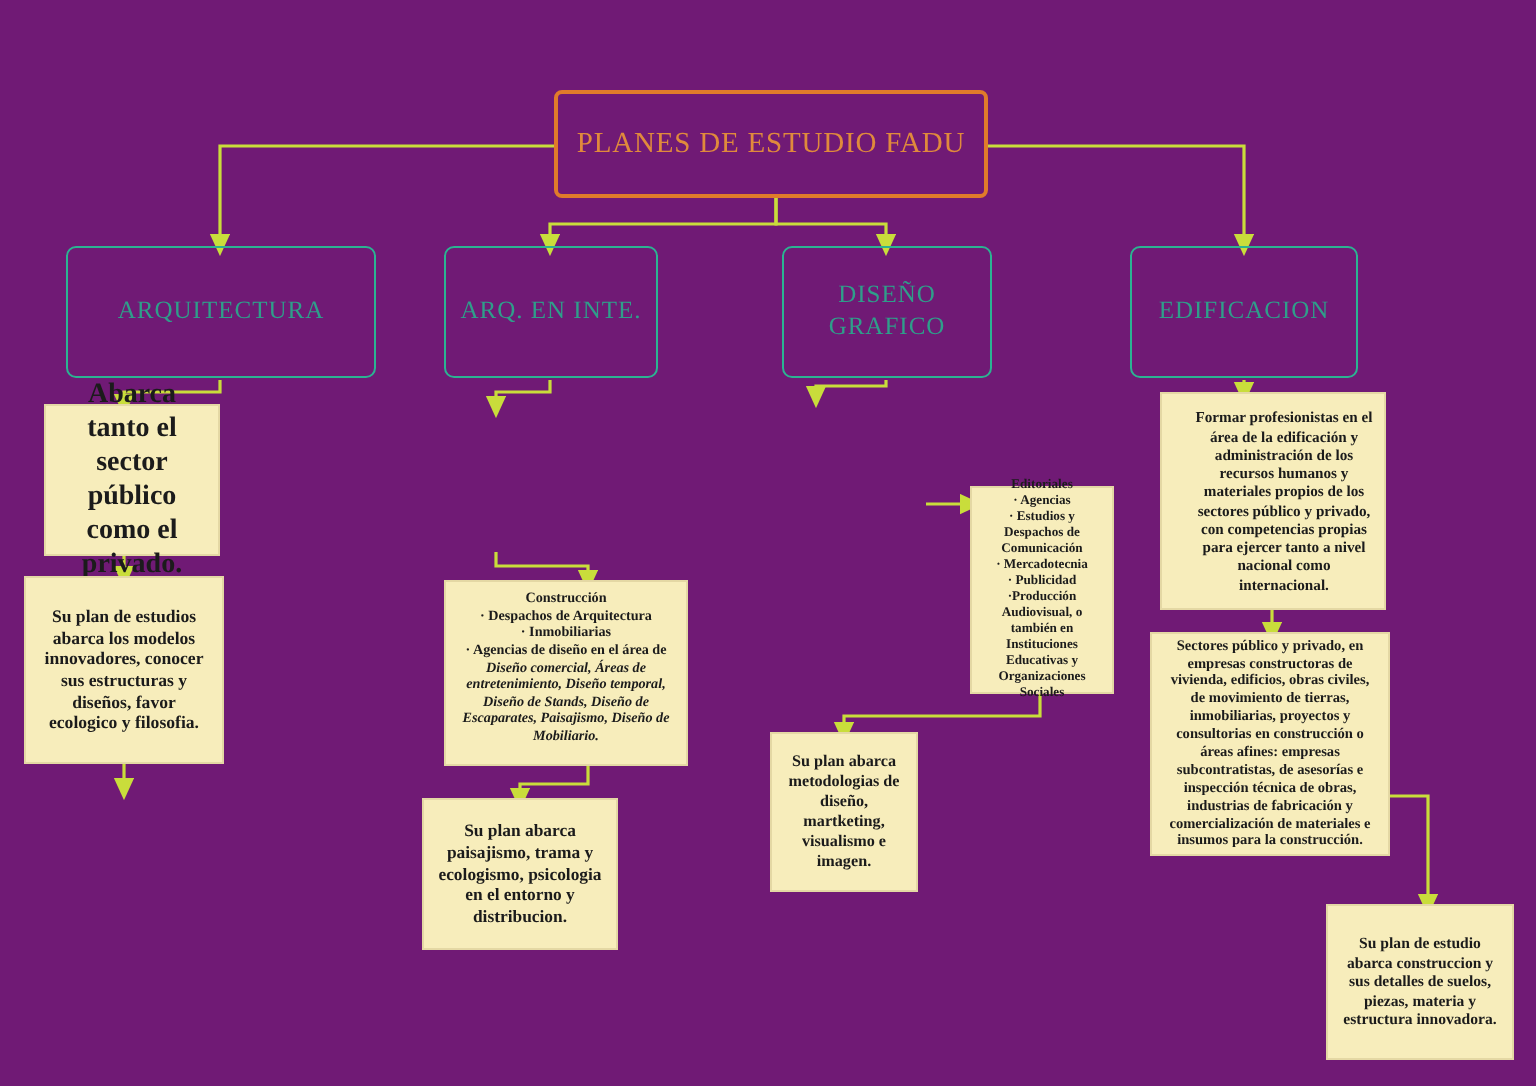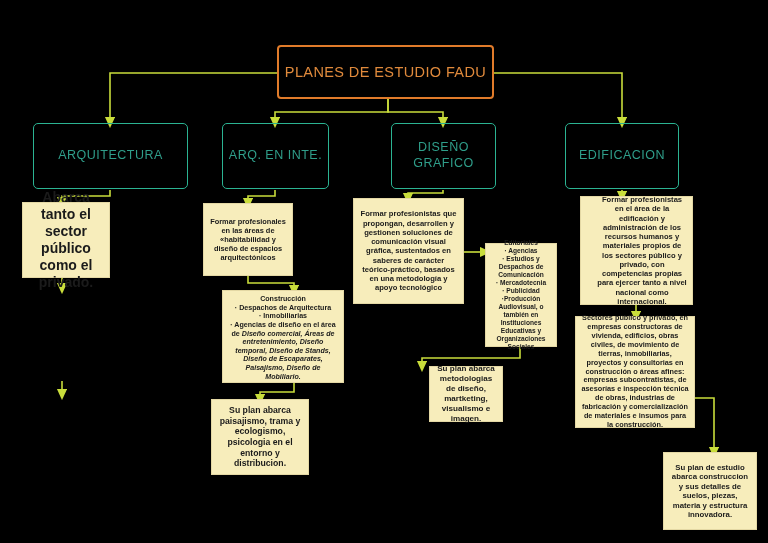--- a/index.html
+++ b/index.html
@@ -4,22 +4,22 @@
 <style>
   html, body {
     margin: 0;
     padding: 0;
     background: #22262f;
   }
   #canvas {
     position: relative;
     width: 768px;
     height: 543px;
-    background: #000000;
-    font-family: Liberation Sans, sans-serif;
+    background: #701a75;
+    font-family: Liberation Serif, serif;
     overflow: hidden;
   }
   #wires {
     position: absolute;
     left: 0; top: 0;
     width: 768px;
     height: 543px;
     pointer-events: none;
   }
   .node {
@@ -123,56 +123,53 @@
   </div>
 
   <div class="node cat-box" style="left:565px; top:123px; width:114px; height:66px;">
     <span>EDIFICACION</span>
   </div>
 
   <div class="node leaf" style="left:22px; top:202px; width:88px; height:76px; font-size:14px;">
     <span class="txt">Abarca tanto el sector público como el privado.</span>
   </div>
 
+  <div class="node leaf" style="left:12px; top:288px; width:100px; height:94px; font-size:8.8px;">
+    <span class="txt">Su plan de estudios abarca los modelos innovadores, conocer sus estructuras y diseños, favor ecologico y filosofia.</span>
+  </div>
 
 
-  <div class="node leaf" style="left:203px; top:203px; width:90px; height:73px; font-size:7.4px;">
-    <span class="txt">Formar profesionales en las áreas de «habitabilidad y diseño de espacios arquitectónicos</span>
-  </div>
 
   <div class="node leaf" style="left:222px; top:290px; width:122px; height:93px; font-size:7.1px; align-items:flex-start;">
     <span class="txt">
       <span>Construcción</span><br>
       <span>· Despachos de Arquitectura</span><br>
       <span>· Inmobiliarias</span><br>
       <span>· Agencias de diseño en el área de</span>
       <i>Diseño comercial, Áreas de entretenimiento, Diseño temporal, Diseño de Stands, Diseño de Escaparates, Paisajismo, Diseño de Mobiliario.</i>
     </span>
   </div>
 
   <div class="node leaf" style="left:211px; top:399px; width:98px; height:76px; font-size:8.7px;">
     <span class="txt">Su plan abarca paisajismo, trama y ecologismo, psicologia en el entorno y distribucion.</span>
   </div>
 
-  <div class="node leaf" style="left:353px; top:198px; width:111px; height:106px; font-size:7.6px;">
-    <span class="txt">Formar profesionistas que propongan, desarrollen y gestionen soluciones de comunicación visual gráfica, sustentados en saberes de carácter teórico-práctico, basados en una metodología y apoyo tecnológico</span>
-  </div>
 
   <div class="node leaf" style="left:485px; top:243px; width:72px; height:104px; font-size:6.6px;">
     <span class="txt">
       <span>Editoriales</span><br>
       <span>· Agencias</span><br>
       <span>· Estudios y Despachos de Comunicación</span><br>
       <span>· Mercadotecnia</span><br>
       <span>· Publicidad</span><br>
       <span>·Producción Audiovisual, o también en Instituciones Educativas y Organizaciones Sociales</span>
     </span>
   </div>
 
-  <div class="node leaf" style="left:385px; top:366px; width:74px; height:56px; font-size:8.1px;margin-left:44px;">
+  <div class="node leaf" style="left:385px; top:366px; width:74px; height:80px; font-size:8.1px;">
     <span class="txt">Su plan abarca metodologias de diseño, martketing, visualismo e imagen.</span>
   </div>
 
   <div class="node leaf" style="left:580px; top:196px; width:113px; height:109px; font-size:7.6px;padding-left:16px;">
     <span class="txt">Formar profesionistas en el área de la edificación y administración de los recursos humanos y materiales propios de los sectores público y privado, con competencias propias para ejercer tanto a nivel nacional como internacional.</span>
   </div>
 
   <div class="node leaf" style="left:575px; top:316px; width:120px; height:112px; font-size:7.3px;">
     <span class="txt">Sectores público y privado, en empresas constructoras de vivienda, edificios, obras civiles,  de movimiento de tierras, inmobiliarias, proyectos y consultorias en construcción o áreas afines: empresas subcontratistas, de asesorías e inspección técnica de obras, industrias de fabricación y comercialización de materiales e insumos para la construcción.</span>
   </div>

